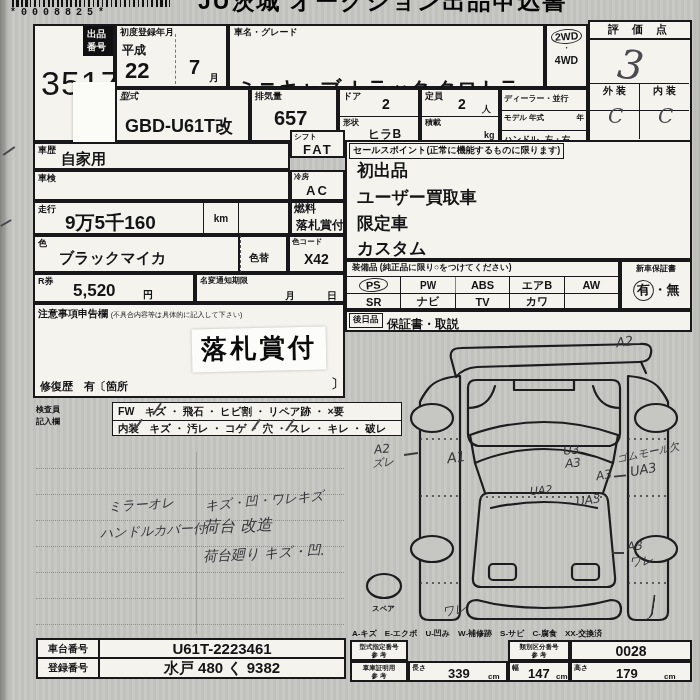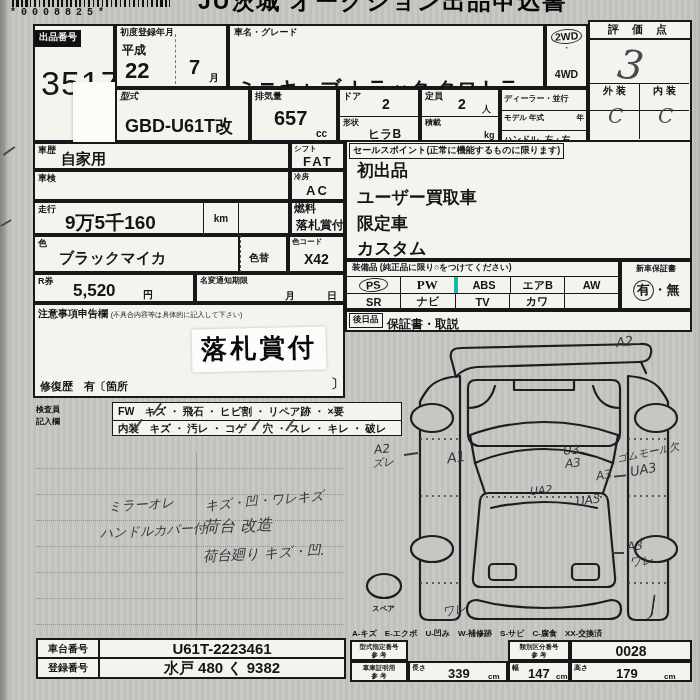--- a/index.html
+++ b/index.html
@@ -38,21 +38,21 @@
 </style>
 </head>
 <body>
 
 <div class="sheet">
 
   <div class="title-cut">JU茨城 オークション出品申込書</div>
   <div class="bars"></div>
   <div class="bartext">*0008825*</div>
 
-  <div class="cell" style="left:33px;top:24px;width:82px;height:118px;">
+  <div class="cell" style="left:33px;top:24px;width:82px;height:118px;padding-left:48px;">
     <span class="invlab">出品番号</span>
     <div class="abs" style="left:6px;top:38px;font-size:34px;letter-spacing:1px;">3517</div>
     <div class="abs" style="left:38px;top:56px;width:42px;height:60px;background:#fbfbf8;box-shadow:-1px 1px 2px rgba(0,0,0,.15);"></div>
   </div>
 
   <div class="cell" style="left:115px;top:24px;width:113px;height:64px;">
     <div class="lab abs" style="left:3px;top:2px;">初度登録年月</div>
     <div class="val abs" style="left:5px;top:16px;font-size:12px;">平成</div>
     <div class="val abs" style="left:8px;top:32px;font-size:22px;">22</div>
     <div class="abs" style="left:58px;top:8px;height:50px;border-left:1px dashed #777;"></div>
@@ -61,21 +61,21 @@
   </div>
 
   <div class="cell" style="left:228px;top:24px;width:317px;height:64px;">
     <div class="lab abs" style="left:4px;top:2px;">車名・グレード</div>
     <div class="abs" style="left:6px;top:26px;font-size:21px;font-weight:900;letter-spacing:-0.5px;white-space:nowrap;margin-top:23px;">ミニキャブ トラック クロトラ</div>
   </div>
 
   <div class="cell" style="left:545px;top:24px;width:43px;height:64px;text-align:center;">
     <div style="margin-top:3px;font-size:10.5px;font-weight:700;"><span class="circ">2WD</span></div>
     <div style="font-size:9px;line-height:1.1;">・</div>
-    <div style="font-size:10.5px;font-weight:700;margin-top:14px;">4WD</div>
+    <div style="font-size:10.5px;font-weight:700;">4WD</div>
   </div>
 
   <div class="cell" style="left:588px;top:20px;width:104px;height:122px;border-width:2.5px;">
     <div style="height:16px;border-bottom:2px solid #18181a;font-size:11px;font-weight:700;letter-spacing:5px;text-align:center;">評 価 点</div>
     <div class="pen abs" style="left:28px;top:20px;font-size:40px;transform:rotate(8deg);">3</div>
     <div class="abs" style="left:0;top:61px;width:99px;height:28px;border-top:1.5px solid #18181a;border-bottom:1.5px solid #18181a;display:flex;">
       <div style="width:50%;border-right:1.5px solid #18181a;font-size:10px;font-weight:700;text-align:center;">外 装</div>
       <div style="width:50%;font-size:10px;font-weight:700;text-align:center;">内 装</div>
     </div>
     <div class="abs" style="left:0;top:76px;width:99px;height:41px;display:flex;">
@@ -118,21 +118,21 @@
     <div style="font-size:8.5px;font-weight:700;padding:3px 2px 0;display:flex;gap:6px;">
       <span>ハンドル</span>
       <span>左・右</span>
     </div>
   </div>
 
   <div class="cell" style="left:33px;top:142px;width:257px;height:28px;">
     <div class="lab abs" style="left:3px;top:2px;">車歴</div>
     <div class="val abs" style="left:26px;top:6px;font-size:15px;">自家用</div>
   </div>
-  <div class="cell" style="left:290px;top:142px;width:55px;height:28px;">
+  <div class="cell" style="left:290px;top:130px;width:55px;height:28px;">
     <div class="lab abs" style="left:2px;top:1px;font-size:7.5px;">シフト</div>
     <div class="val abs" style="left:11px;top:10px;font-size:13px;letter-spacing:2px;">FAT</div>
   </div>
 
   <div class="cell" style="left:33px;top:170px;width:257px;height:31px;">
     <div class="lab abs" style="left:3px;top:2px;">車検</div>
   </div>
   <div class="cell" style="left:290px;top:170px;width:55px;height:31px;">
     <div class="lab abs" style="left:2px;top:1px;font-size:7.5px;">冷房</div>
     <div class="val abs" style="left:14px;top:11px;font-size:13px;letter-spacing:2px;">AC</div>
@@ -188,21 +188,21 @@
     <div class="val abs" style="left:10px;top:70px;font-size:17px;">限定車</div>
     <div class="val abs" style="left:10px;top:95px;font-size:17px;">カスタム</div>
   </div>
 
   <div class="cell" style="left:345px;top:260px;width:275px;height:50px;">
     <span class="boxedlab" style="position:absolute;left:2px;top:0;font-size:8.5px;border:none;">装備品 (純正品に限り○をつけてください)</span>
     <div class="abs" style="left:0;top:14px;width:271px;height:18px;border-top:1px solid #18181a;border-bottom:1px solid #18181a;display:flex;">
       <div class="ctr" style="width:20%;border-right:1px solid #18181a;font-size:11px;font-weight:700;">
           <span class="circ" style="padding:0 6px;">PS</span>
         </div>
-      <div class="ctr" style="width:20%;border-right:4px solid #14b8a6;font-size:13px;font-weight:700;font-family:Liberation Serif, serif;">PW</div>
+      <div class="ctr" style="width:20%;border-right:1px solid #14b8a6;font-size:10px;font-weight:700;">PW</div>
       <div class="ctr" style="width:20%;border-right:1px solid #18181a;font-size:11px;font-weight:700;">ABS</div>
       <div class="ctr" style="width:20%;border-right:1px solid #18181a;font-size:11px;font-weight:700;">エアB</div>
       <div class="ctr" style="width:20%;font-size:11px;font-weight:700;">AW</div>
     </div>
     <div class="abs" style="left:0;top:32px;width:271px;height:15px;display:flex;">
       <div class="ctr" style="width:20%;border-right:1px solid #18181a;font-size:11px;font-weight:700;">SR</div>
       <div class="ctr" style="width:20%;border-right:1px solid #18181a;font-size:11px;font-weight:700;">ナビ</div>
       <div class="ctr" style="width:20%;border-right:1px solid #18181a;font-size:11px;font-weight:700;">TV</div>
       <div class="ctr" style="width:20%;border-right:1px solid #18181a;font-size:11px;font-weight:700;">カワ</div>
       <div class="ctr" style="width:20%;font-size:11px;font-weight:700;"></div>

